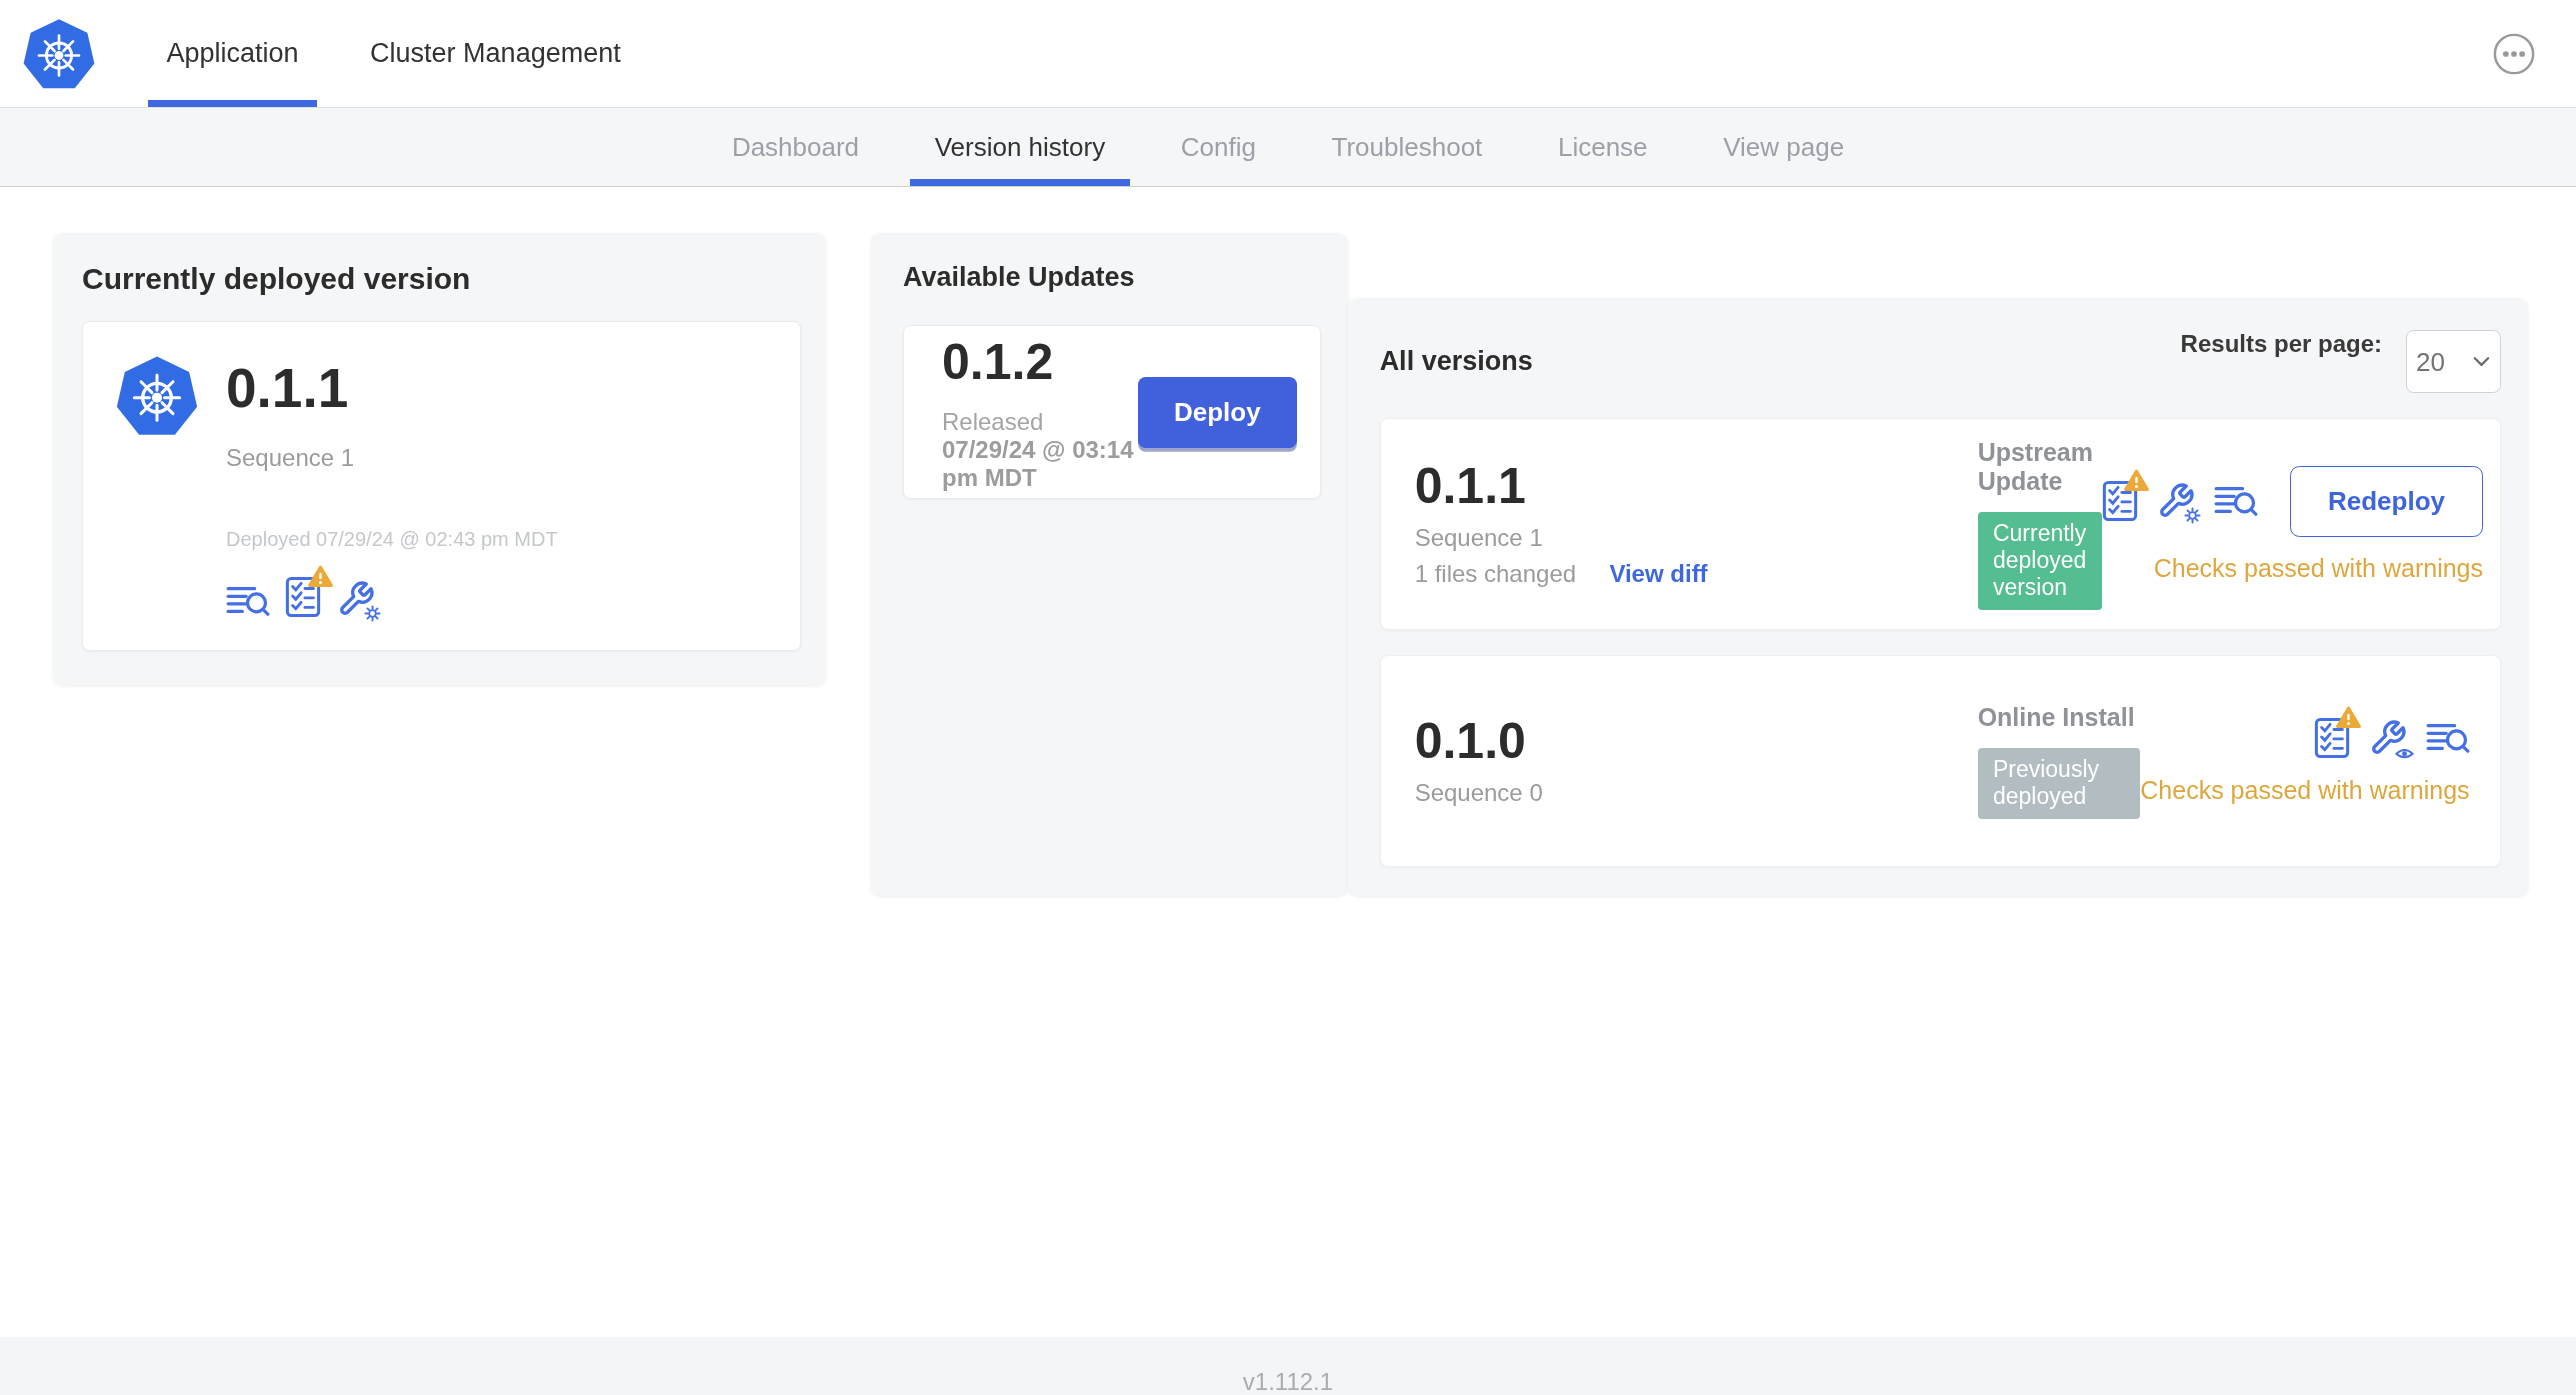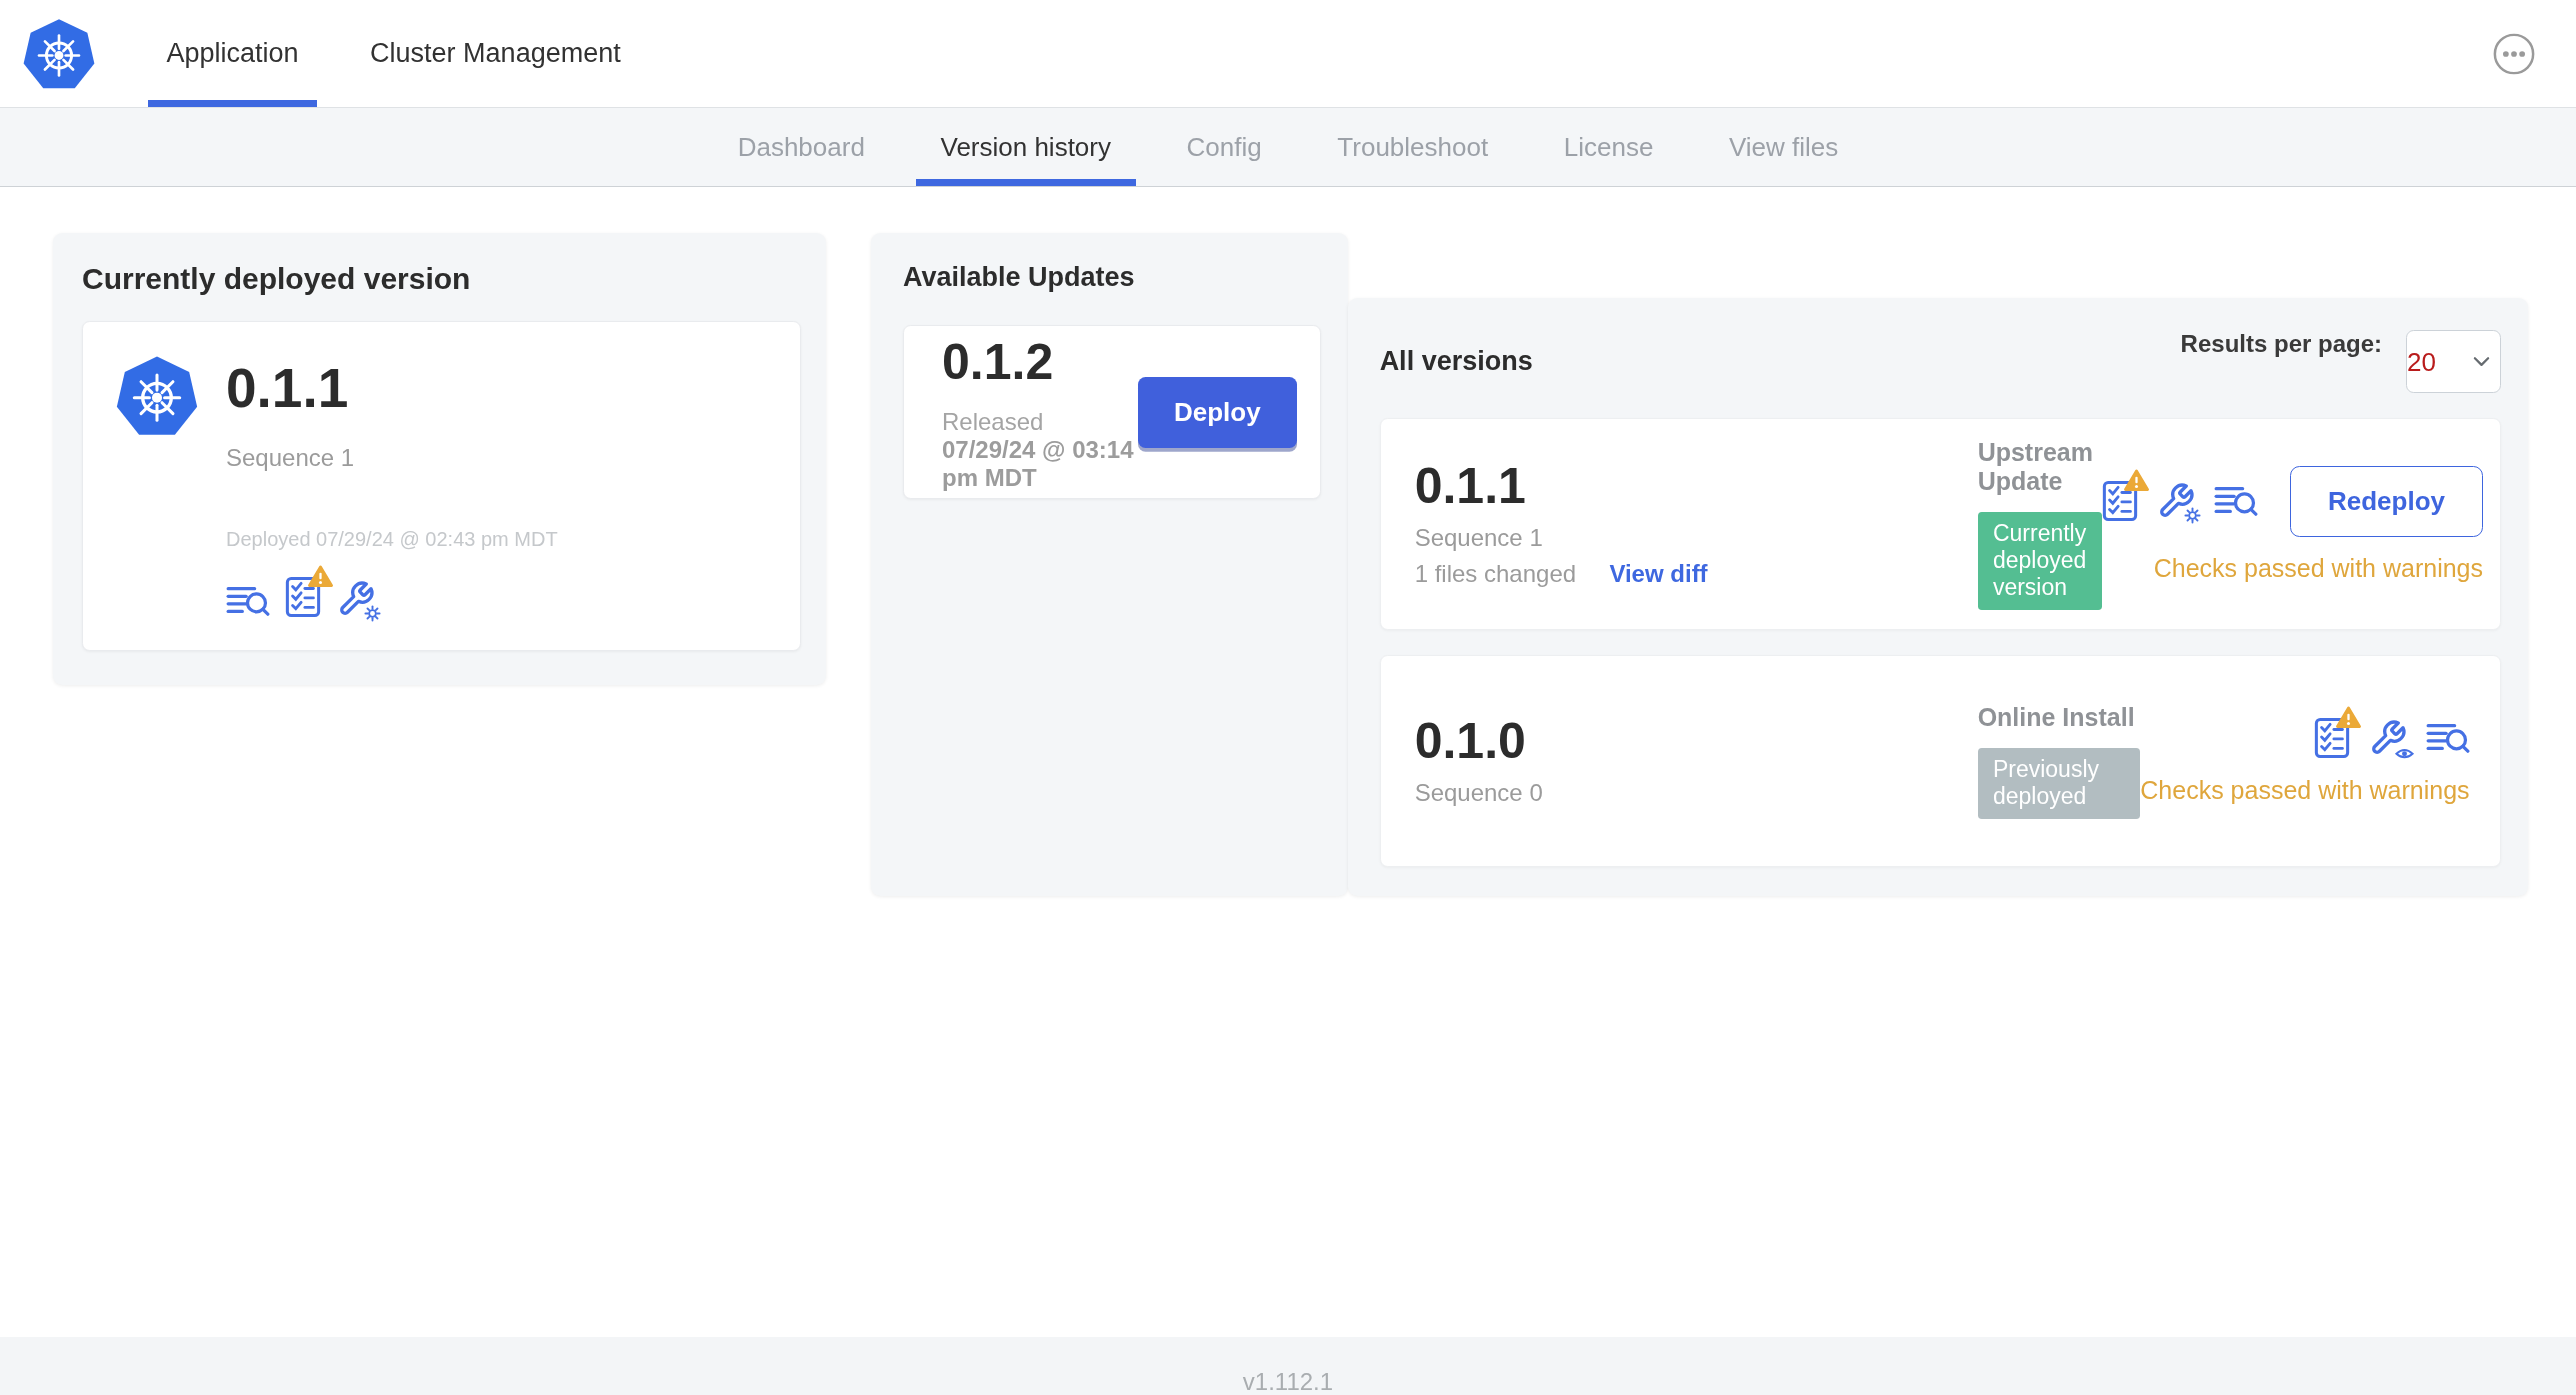--- a/index.html
+++ b/index.html
@@ -138,23 +138,23 @@
   .versions-head { display:flex; align-items:center; justify-content:space-between; }
   .rpp { display:flex; align-items:flex-start; gap:24px; }
   .rpp-label { font-size:24px; font-weight:600; color:#3a3a3a; }
   .select-wrap { position:relative; }
   .rpp-select {
     -webkit-appearance:none; appearance:none;
     width:95px; height:63px;
     background:#fff;
     border:1.9px solid #ccd2d8;
     border-radius:7.6px;
-    font-size:26px; color:#b91c1c;
+    font-size:26px; color:#737373;
     font-family:inherit;
-    padding:0 38px 0 0;
+    padding:0 38px 0 9px;
     cursor:pointer;
   }
   .select-wrap .chev { position:absolute; right:11.5px; top:50%; transform:translateY(-50%); pointer-events:none; line-height:0; }
 
   .version-row {
     margin-top:25px;
     background:#fff;
     border:1px solid #edeff1;
     border-radius:7.6px;
     box-shadow:0 1px 2.9px rgba(0,0,0,0.04);
@@ -302,21 +302,21 @@
       </svg>
   </button>
 </header>
 
 <nav class="sub-nav">
   <div class="sub-item">Dashboard</div>
   <div class="sub-item active">Version history</div>
   <div class="sub-item">Config</div>
   <div class="sub-item">Troubleshoot</div>
   <div class="sub-item">License</div>
-  <div class="sub-item">View files</div>
+  <div class="sub-item">View page</div>
 </nav>
 
 <main>
 
   <section class="card left-col">
     <h2 class="card-title">Currently deployed version</h2>
     <div class="deployed-inner">
       <div class="k8s-icon">
         <svg viewBox="0 0 100 100">
             <use href="#k8s-logo"></use>

